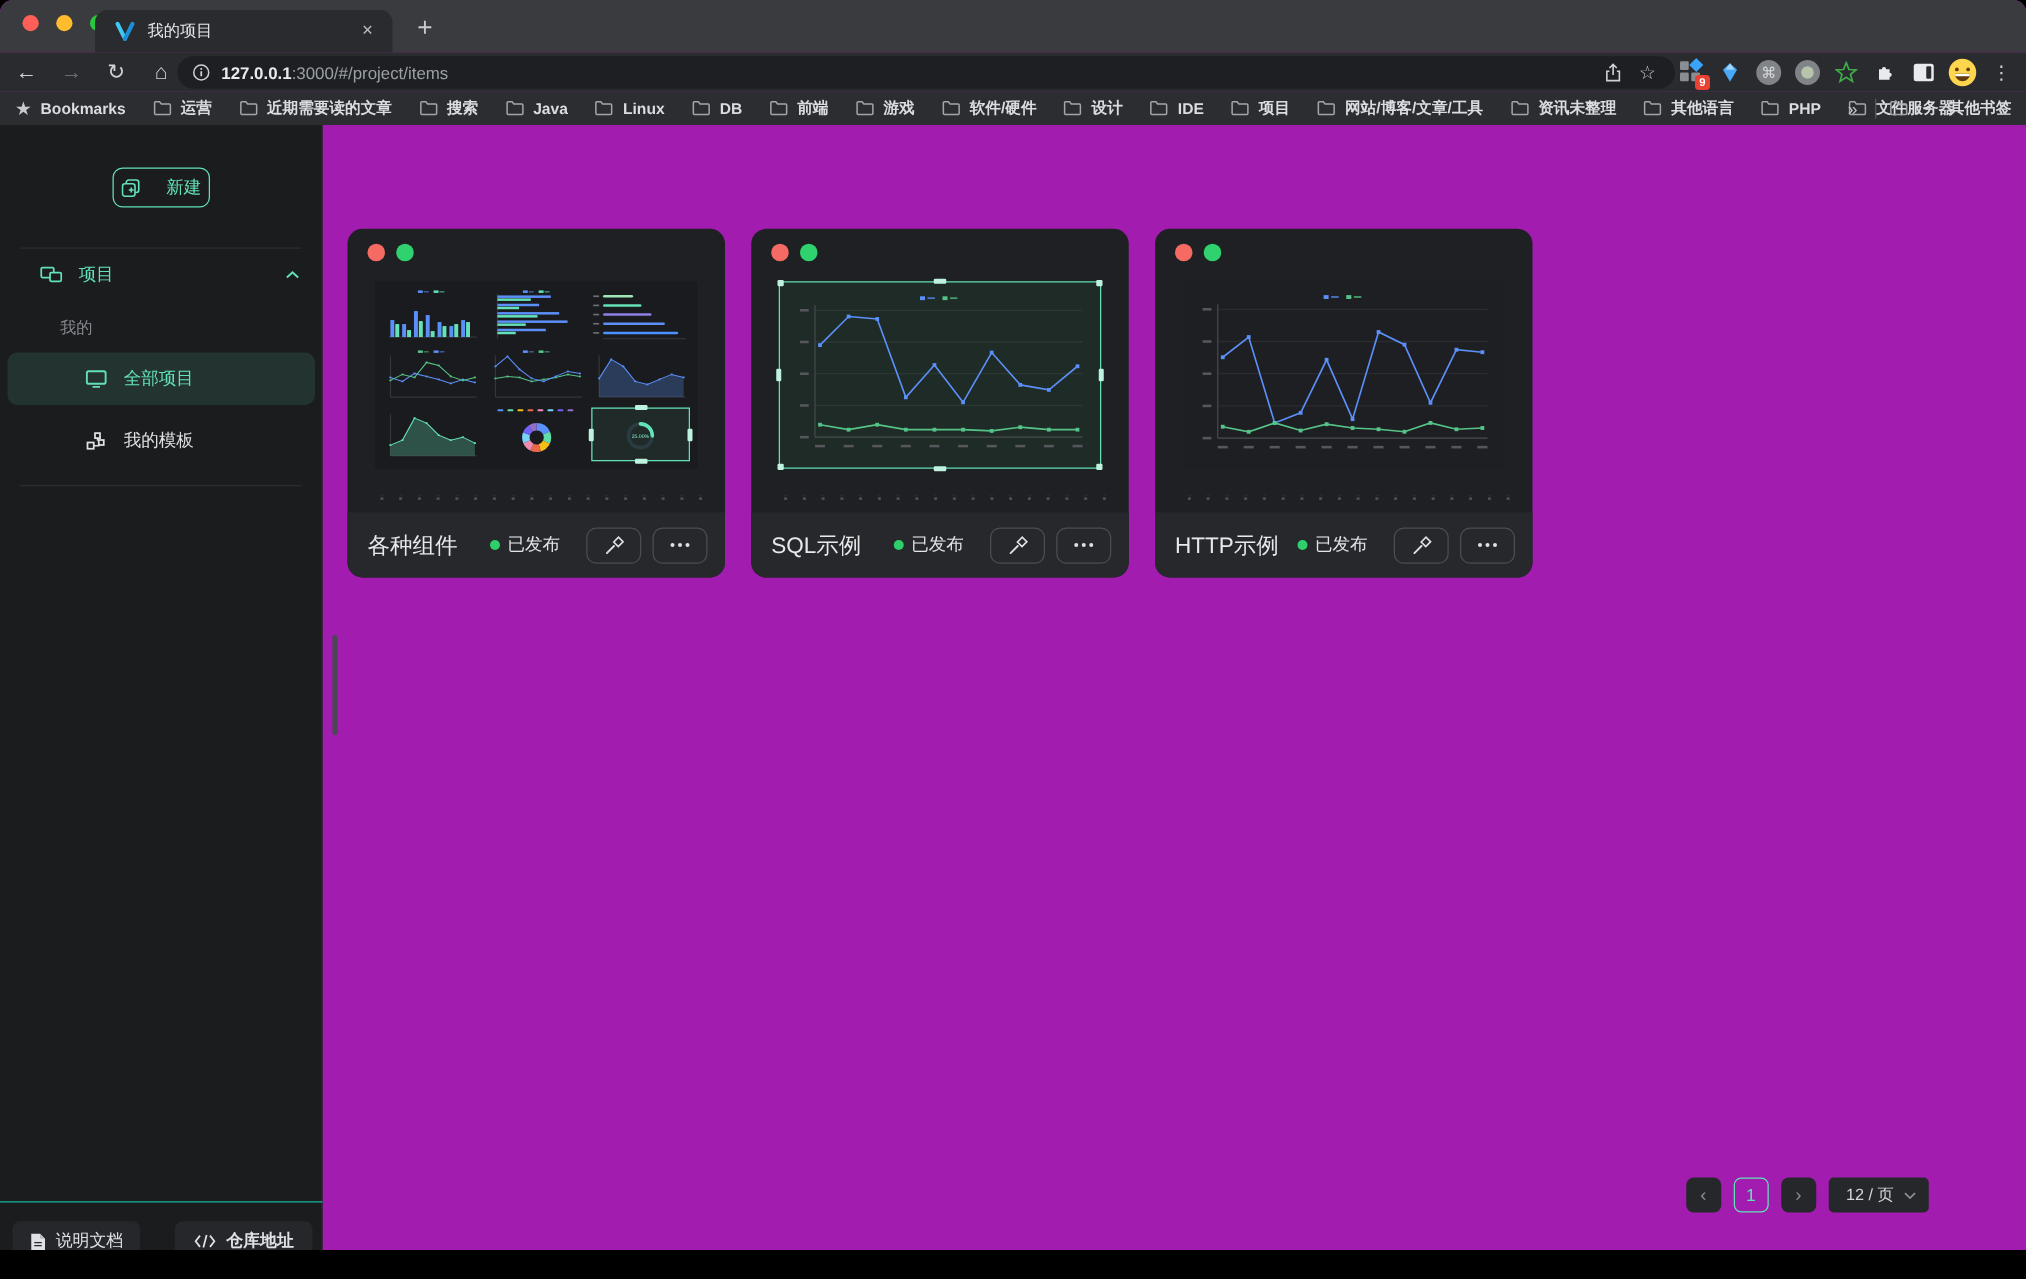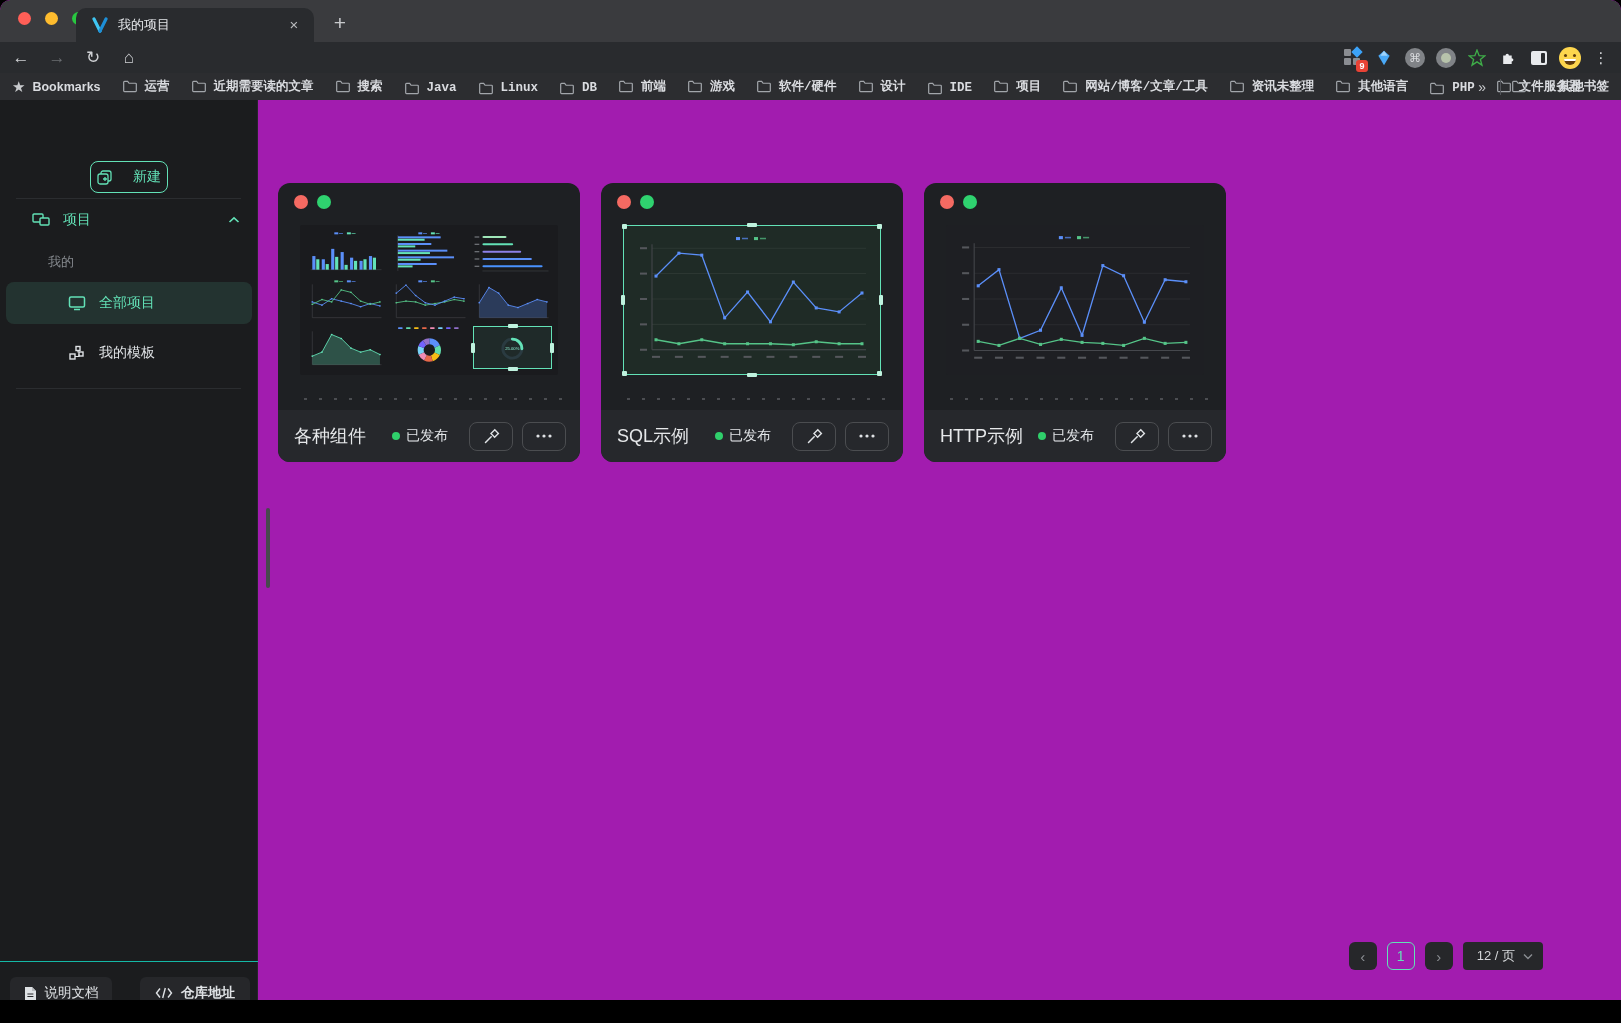--- a/index.html
+++ b/index.html
@@ -57,21 +57,21 @@
   .hdr-icons { position:absolute; right:110px; top:16px; display:flex; align-items:center; gap:37px; }
   .hdr-btn { width:24px; height:24px; display:flex; align-items:center; justify-content:center; color:#e2e4e7; }
   .ta-big{font-size:14px;} .ta-small{font-size:10px; margin-left:-2px; margin-top:6px;}
   .avatar { width:30px; height:30px; border-radius:50%; background:#f8d9ba; position:relative; overflow:hidden; }
   .avatar .hair{position:absolute;left:4px;right:4px;top:3px;height:11px;background:#7b4b34;border-radius:10px 10px 4px 4px;}
   .avatar .face{position:absolute;left:8px;right:8px;top:10px;bottom:4px;background:#fde7cf;border-radius:50% 50% 45% 45%;}
   .avatar .e{position:absolute;top:18px;width:2.5px;height:2.5px;background:#54402f;border-radius:50%;}
   .avatar .el{left:11px;} .avatar .er{right:11px;}
 
   .sidebar { position:absolute; left:0; top:100px; width:258px; height:923px; background:#1b1c1e; border-right:1px solid #26272a; }
-  .new-btn { position:absolute; left:90px; top:34px; width:78px; height:32px; border:1px solid #63e2b7; border-radius:8px; color:#63e2b7; display:flex; align-items:center; justify-content:center; gap:21px; font-size:14px;margin-top:27px; }
+  .new-btn { position:absolute; left:90px; top:34px; width:78px; height:32px; border:1px solid #63e2b7; border-radius:8px; color:#63e2b7; display:flex; align-items:center; justify-content:center; gap:21px; font-size:14px; }
   .sb-div { position:absolute; left:16px; right:16px; height:1px; background:#2b2d30; }
   .sb-row { position:absolute; left:0; width:258px; height:40px; display:flex; align-items:center; color:#dfe2e5; font-size:14px; }
   .sb-row .ic { width:18px; height:18px; margin-right:13px; flex:none; }
   .sb-green { color:#63e2b7; }
   .chev { position:absolute; right:18px; }
   .sb-owner { position:absolute; left:48px; top:153px; color:#85898e; font-size:13px; }
   .sb-selected { position:absolute; left:6px; top:182px; width:246px; height:42px; background:rgba(99,226,183,0.12); border-radius:8px; display:flex; align-items:center; padding-left:62px; color:#63e2b7; font-size:14px; gap:13px; }
   .sb-item2 { position:absolute; left:6px; top:232px; width:246px; height:42px; display:flex; align-items:center; padding-left:62px; color:#dfe2e5; font-size:14px; gap:13px; }
   .sb-bottom { position:absolute; left:0; bottom:0; width:258px; height:62px; border-top:1px solid #14b8a6; }
   .sb-foot-btn { position:absolute; top:15px; height:32px; background:#26272a; border-radius:6px; display:flex; align-items:center; justify-content:center; gap:8px; color:#dfe2e5; font-size:13.5px; }
@@ -133,20 +133,37 @@
       <span class="tab-close">×</span>
     </div>
     <div class="newtab">+</div>
   </div>
 
   <div class="toolbar">
     <span class="nav-ic">←</span>
     <span class="nav-ic nav-fwd">→</span>
     <span class="nav-ic">↻</span>
     <span class="nav-ic">⌂</span>
+    <div class="urlbar">
+      <svg class="info-ic" width="14" height="14" viewBox="0 0 14 14">
+        <circle cx="7" cy="7" r="6" fill="none" stroke="#cfd1d4" stroke-width="1.2"></circle>
+        <rect x="6.3" y="6" width="1.4" height="4" fill="#cfd1d4"></rect>
+          <rect x="6.3" y="3.4" width="1.4" height="1.4" fill="#cfd1d4"></rect>
+      </svg>
+      <span class="url-host">127.0.0.1</span>
+        <span class="url-rest">:3000/#/project/items</span>
+      <span class="url-spacer"></span>
+      <span class="pill-ic">
+        <svg width="15" height="16" viewBox="0 0 15 16">
+            <path d="M7.5 10 V1.8 M4.6 4.4 L7.5 1.5 L10.4 4.4" stroke="#cfd1d4" stroke-width="1.3" fill="none"></path>
+            <path d="M4.5 7 H2.5 V14.5 H12.5 V7 H10.5" stroke="#cfd1d4" stroke-width="1.3" fill="none"></path>
+          </svg>
+      </span>
+      <span class="pill-ic">☆</span>
+    </div>
     <div class="ext-row">
       <span class="ext">
         <i class="gridsq" style="left:3px;top:3px;"></i>
           <i class="gridsq" style="left:3px;top:12px;"></i>
           <i class="gridsq" style="left:12px;top:12px;"></i>
         <i class="diamond" style="left:12px;top:2px;"></i>
         <b class="badge">9</b>
       </span>
       <span class="ext">
         <svg width="18" height="18" viewBox="0 0 16 16">
@@ -184,21 +201,21 @@
       </span>
       <span class="ext kebab">⋮</span>
     </div>
   </div>
 
   <div class="bookmarksbar">
     <div class="bm-item">
       <span class="bm-star">★</span>
       <span class="bm-label">Bookmarks</span>
     </div>
-    <div style="display:flex;align-items:flex-end;font-family:Liberation Mono, monospace;">
+    <div style="display:flex;align-items:center;">
         <div class="bm-item">
           <svg class="folder-ic" viewBox="0 0 16 14">
             <path d="M1.2 4.6 V2.4 a.9.9 0 0 1 .9-.9 h3.4 l1.5 2 h6.9 a.9.9 0 0 1 .9.9 v7.2 a.9.9 0 0 1-.9.9 H2.1 a.9.9 0 0 1-.9-.9 z" fill="none" stroke="#a2a6ab" stroke-width="1.3"></path>
           </svg>
           <span class="bm-label">运营</span>
         </div>
         <div class="bm-item">
           <svg class="folder-ic" viewBox="0 0 16 14">
             <path d="M1.2 4.6 V2.4 a.9.9 0 0 1 .9-.9 h3.4 l1.5 2 h6.9 a.9.9 0 0 1 .9.9 v7.2 a.9.9 0 0 1-.9.9 H2.1 a.9.9 0 0 1-.9-.9 z" fill="none" stroke="#a2a6ab" stroke-width="1.3"></path>
           </svg>

